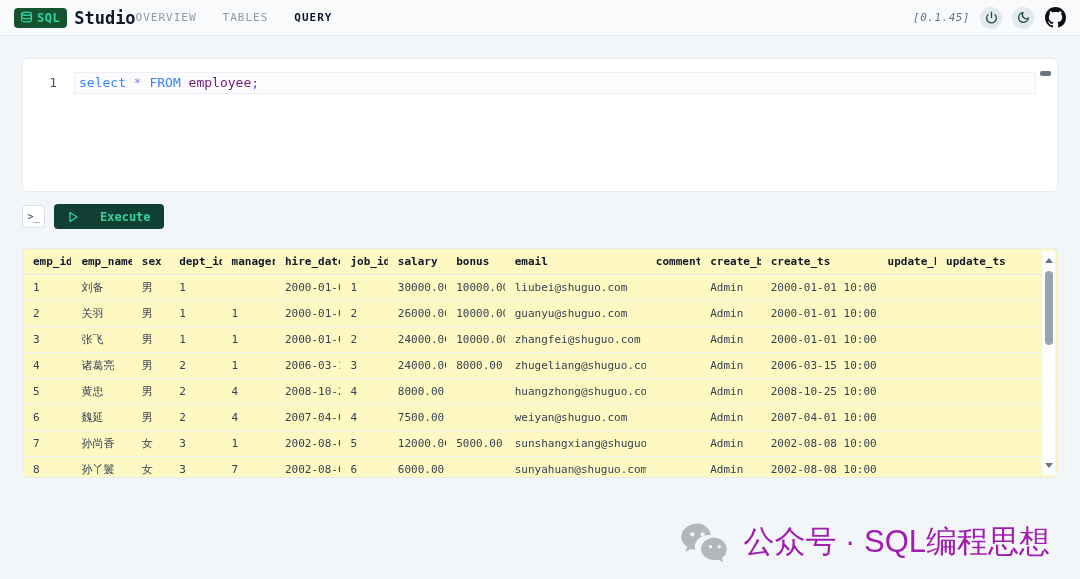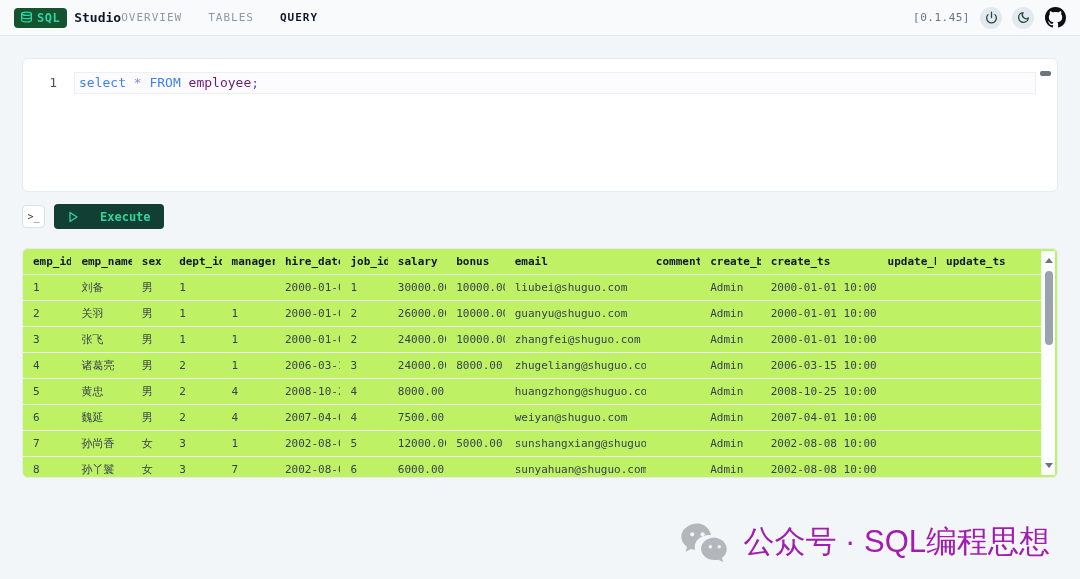--- a/index.html
+++ b/index.html
@@ -16,26 +16,26 @@
     position:absolute; top:0; left:0; right:0; height:36px;
     background:#f8fafc; border-bottom:1px solid #e3e8ee;
     display:flex; align-items:center; padding:0 14px;
   }
   .logo-badge {
     display:flex; align-items:center; gap:4px;
     background:#14532d; border-radius:4px; padding:3px 7px 3px 6px;
     margin-right:4px;
   }
   .logo-badge .logo-sql { color:#2dd4a8; font-weight:bold; font-size:12px; letter-spacing:.5px; }
-  .logo-studio { font-weight:bold; font-size:13px; color:#0f172a; margin-left:3px; }
+  .logo-studio { font-weight:bold; font-size:17px; color:#0f172a; margin-left:3px; }
   .nav-links { display:flex; align-items:center; gap:26px; }
   .nav-link { font-size:11px; letter-spacing:1px; color:#8d99a8; cursor:pointer; }
   .nav-link.active { color:#0f172a; font-weight:bold; }
   .nav-right { margin-left:auto; display:flex; align-items:center; gap:10px; }
-  .version { font-size:11px; color:#64748b; letter-spacing:.5px; }
+  .version { font-size:11px; color:#64748b; letter-spacing:.5px;font-style:italic; }
   .icon-btn {
     width:22px; height:22px; border-radius:50%;
     background:#e3e9ee; display:flex; align-items:center; justify-content:center;
     cursor:pointer; border:none;
   }
   .gh-btn { background:transparent; width:22px; height:22px; display:flex; align-items:center; justify-content:center; cursor:pointer; border:none;}
 
   
   .editor-panel {
     position:absolute; left:22px; right:22px; top:58px; height:134px;
@@ -67,21 +67,21 @@
   }
   .execute-btn {
     height:25px; background:#123f33; border:none; border-radius:4px;
     color:#34d399; font-weight:bold; font-size:12px; font-family:inherit;
     display:flex; align-items:center; gap:21px; padding:0 13px; cursor:pointer;
   }
 
   
   .results-panel {
     position:absolute; left:22px; right:22px; top:248px; height:230px;
-    background:#bef264; border:1px solid #e6ebef; border-radius:6px;
+    background:#fef9c3; border:1px solid #e6ebef; border-radius:6px;
     overflow:hidden;
   }
   .table-wrap { position:absolute; left:0; top:0; right:16px; bottom:0; overflow:hidden; }
   table { border-collapse:collapse; table-layout:fixed; width:100%; }
   th {
     font-size:11px; font-weight:bold; color:#111827; text-align:left;
     padding:6px 10px; border-bottom:1px solid #e2e7ec; white-space:nowrap; overflow:hidden;
   }
   td {
     font-size:11px; color:#374151; padding:5px 10px;

